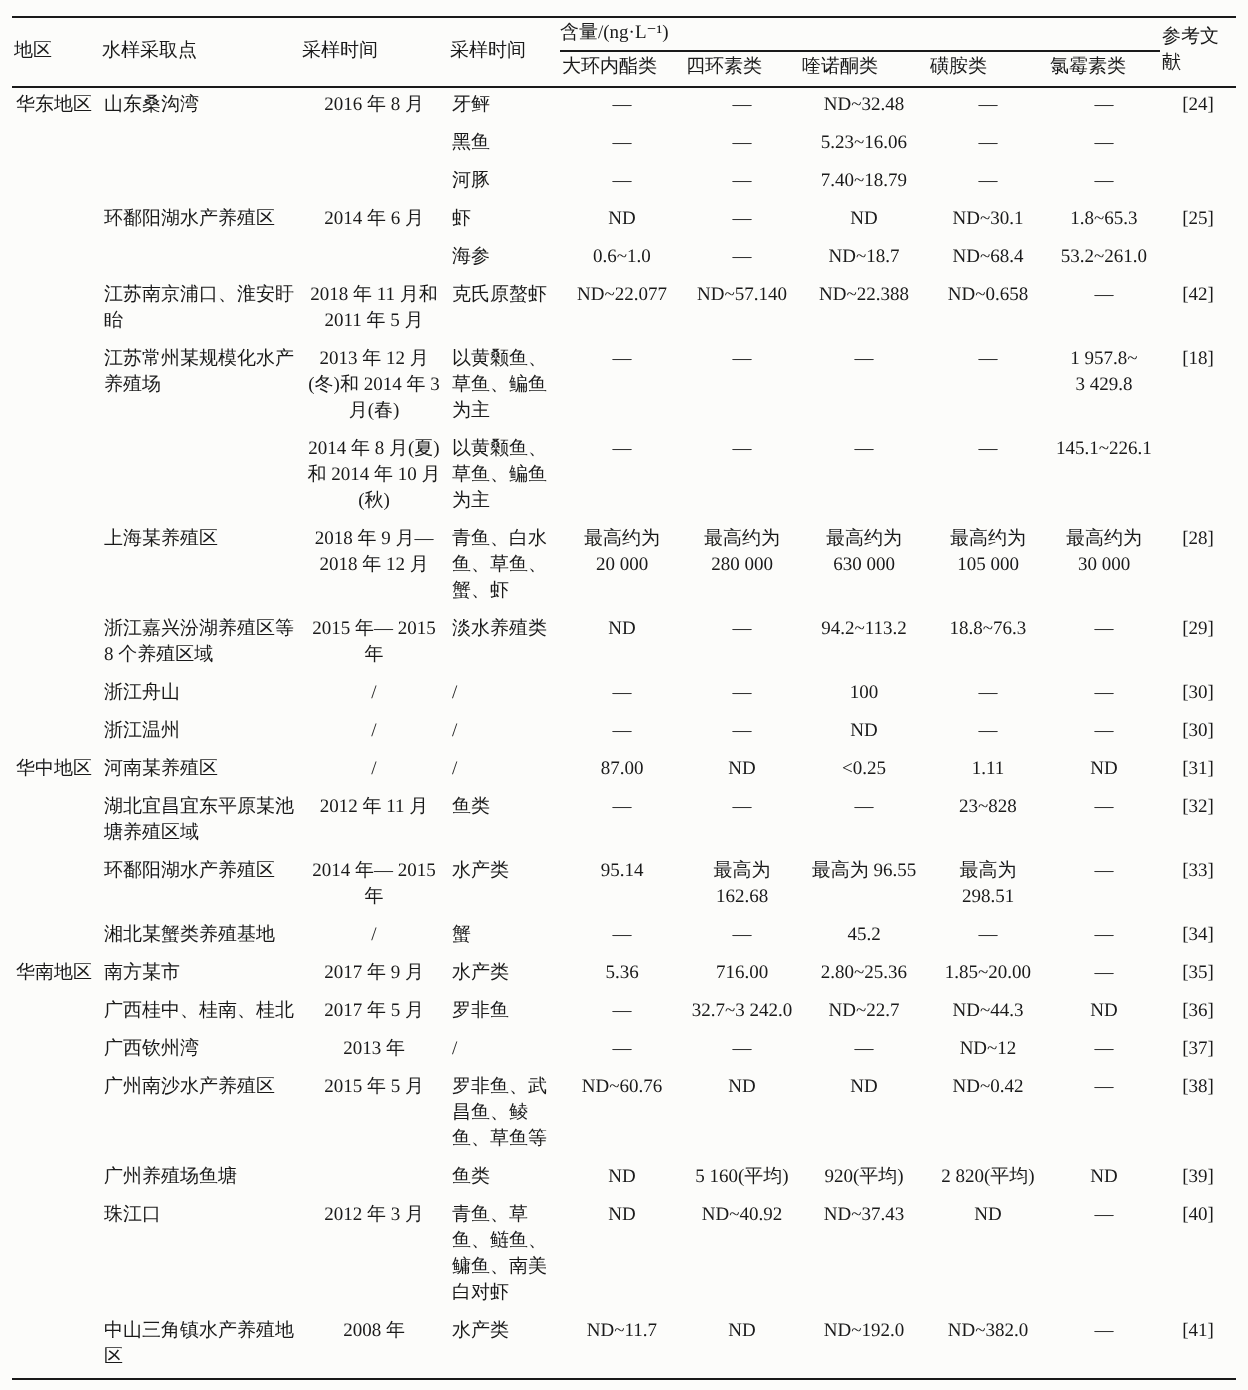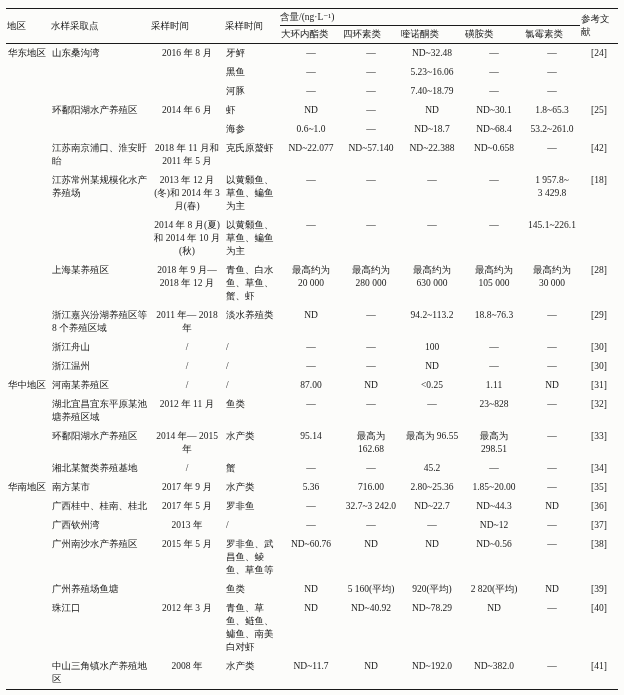--- a/index.html
+++ b/index.html
@@ -162,21 +162,21 @@
     <td class="c-val">最高约为 20&nbsp;000</td>
     <td class="c-val">最高约为 280&nbsp;000</td>
     <td class="c-val">最高约为 630&nbsp;000</td>
     <td class="c-val">最高约为 105&nbsp;000</td>
     <td class="c-val">最高约为 30&nbsp;000</td>
     <td class="c-ref">[28]</td>
   </tr>
         <tr>
     <td class="c-region"></td>
     <td class="c-site">浙江嘉兴汾湖养殖区等 8 个养殖区域</td>
-    <td class="c-time">2011 年— 2018 年</td>
+    <td class="c-time">2015 年— 2015 年</td>
     <td class="c-species">淡水养殖类</td>
     <td class="c-val">ND</td>
     <td class="c-val">—</td>
     <td class="c-val">94.2~113.2</td>
     <td class="c-val">18.8~76.3</td>
     <td class="c-val">—</td>
     <td class="c-ref">[29]</td>
   </tr>
         <tr>
     <td class="c-region"></td>
@@ -287,21 +287,21 @@
     <td class="c-ref">[37]</td>
   </tr>
         <tr>
     <td class="c-region"></td>
     <td class="c-site">广州南沙水产养殖区</td>
     <td class="c-time">2015 年 5 月</td>
     <td class="c-species">罗非鱼、武昌鱼、鲮鱼、草鱼等</td>
     <td class="c-val">ND~60.76</td>
     <td class="c-val">ND</td>
     <td class="c-val">ND</td>
-    <td class="c-val">ND~0.56</td>
+    <td class="c-val">ND~0.42</td>
     <td class="c-val">—</td>
     <td class="c-ref">[38]</td>
   </tr>
         <tr>
     <td class="c-region"></td>
     <td class="c-site">广州养殖场鱼塘</td>
     <td class="c-time"></td>
     <td class="c-species">鱼类</td>
     <td class="c-val">ND</td>
     <td class="c-val">5&nbsp;160(平均)</td>
@@ -310,21 +310,21 @@
     <td class="c-val">ND</td>
     <td class="c-ref">[39]</td>
   </tr>
         <tr>
     <td class="c-region"></td>
     <td class="c-site">珠江口</td>
     <td class="c-time">2012 年 3 月</td>
     <td class="c-species">青鱼、草鱼、鲢鱼、鳙鱼、南美白对虾</td>
     <td class="c-val">ND</td>
     <td class="c-val">ND~40.92</td>
-    <td class="c-val">ND~78.29</td>
+    <td class="c-val">ND~37.43</td>
     <td class="c-val">ND</td>
     <td class="c-val">—</td>
     <td class="c-ref">[40]</td>
   </tr>
         <tr>
     <td class="c-region"></td>
     <td class="c-site">中山三角镇水产养殖地区</td>
     <td class="c-time">2008 年</td>
     <td class="c-species">水产类</td>
     <td class="c-val">ND~11.7</td>

